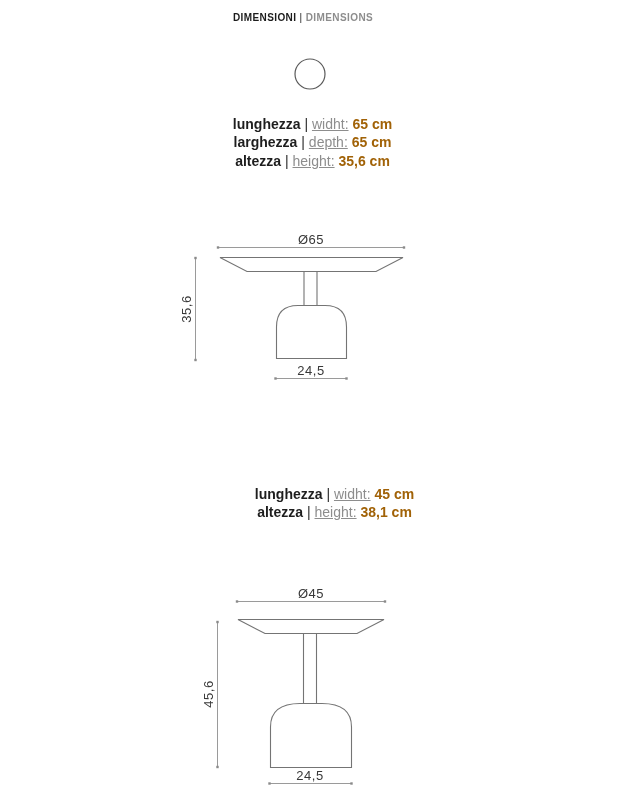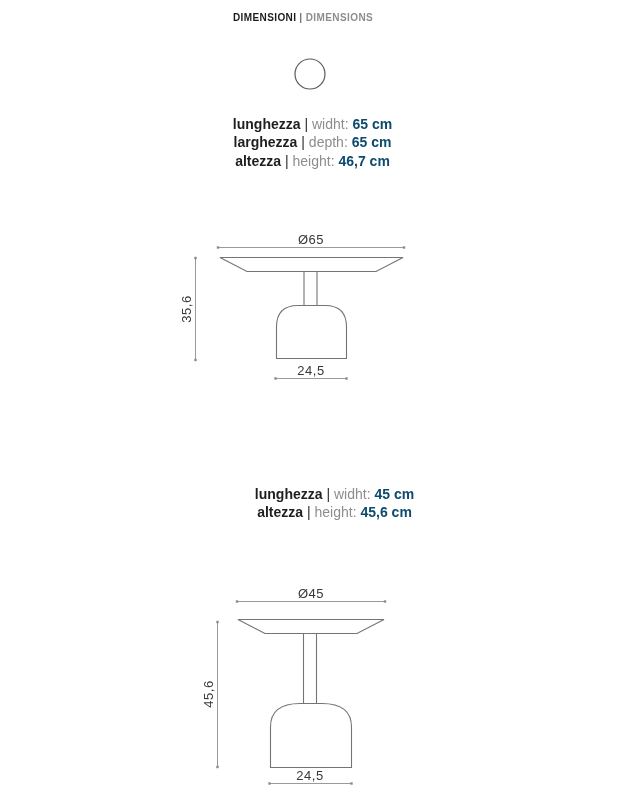--- a/index.html
+++ b/index.html
@@ -40,22 +40,22 @@
   .specs-1 { top: 115px; }
   .specs-2 { top: 485px; padding-left: 44px; }
   .spec-row {
     font-size: 14px;
     line-height: 18.3px;
     color: #1e1e1e;
     white-space: nowrap;
   }
   .spec-row .s-it  { font-weight: 700; color: #1e1e1e; margin-top: 40px; }
   .spec-row .s-sep { font-weight: 400; color: #2a2a2a; }
-  .spec-row .s-en  { font-weight: 400; color: #8d8d8d; }
-  .spec-row .s-val { font-weight: 700; color: #0c4a6e; }
+  .spec-row .s-en  { font-weight: 400; color: #8d8d8d; text-decoration: underline; }
+  .spec-row .s-val { font-weight: 700; color: #a16207; }
   .drawing { position: absolute; }
   .drawing-1 { left: 170px; top: 225px; }
   .drawing-2 { left: 170px; top: 580px; }
   .dim-line { stroke: #9a9a9a; stroke-width: 1; fill: none; }
   .tick { fill: #8a8a8a; }
   .outline { fill: #ffffff; stroke: #747474; stroke-width: 1.1; }
   .stem { stroke: #747474; stroke-width: 1.1; fill: none; }
   .dim-label {
     font-family: "Liberation Sans", sans-serif;
     font-size: 13px;
@@ -88,21 +88,21 @@
     <div class="spec-row">
       <span class="s-it">larghezza</span>
       <span class="s-sep">|</span>
       <span class="s-en">depth:</span>
       <span class="s-val">65 cm</span>
     </div>
     <div class="spec-row">
       <span class="s-it">altezza</span>
       <span class="s-sep">|</span>
       <span class="s-en">height:</span>
-      <span class="s-val">46,7 cm</span>
+      <span class="s-val">35,6 cm</span>
     </div>
   </div>
 
   <svg class="drawing drawing-1" width="260" height="165" viewBox="0 0 260 165">
 
     <text class="dim-label" x="141" y="19" text-anchor="middle">Ø65</text>
     <line class="dim-line" x1="48" y1="22.5" x2="234" y2="22.5"></line>
     <rect class="tick" x="46.8" y="21.3" width="2.4" height="2.4"></rect>
     <rect class="tick" x="232.8" y="21.3" width="2.4" height="2.4"></rect>
 
@@ -126,21 +126,21 @@
     <div class="spec-row">
       <span class="s-it">lunghezza</span>
       <span class="s-sep">|</span>
       <span class="s-en">widht:</span>
       <span class="s-val">45 cm</span>
     </div>
     <div class="spec-row">
       <span class="s-it">altezza</span>
       <span class="s-sep">|</span>
       <span class="s-en">height:</span>
-      <span class="s-val">45,6 cm</span>
+      <span class="s-val">38,1 cm</span>
     </div>
   </div>
 
   <svg class="drawing drawing-2" width="260" height="214" viewBox="0 0 260 214">
 
     <text class="dim-label" x="141" y="18" text-anchor="middle">Ø45</text>
     <line class="dim-line" x1="67" y1="21.5" x2="215" y2="21.5"></line>
     <rect class="tick" x="65.8" y="20.3" width="2.4" height="2.4"></rect>
     <rect class="tick" x="213.8" y="20.3" width="2.4" height="2.4"></rect>
 

